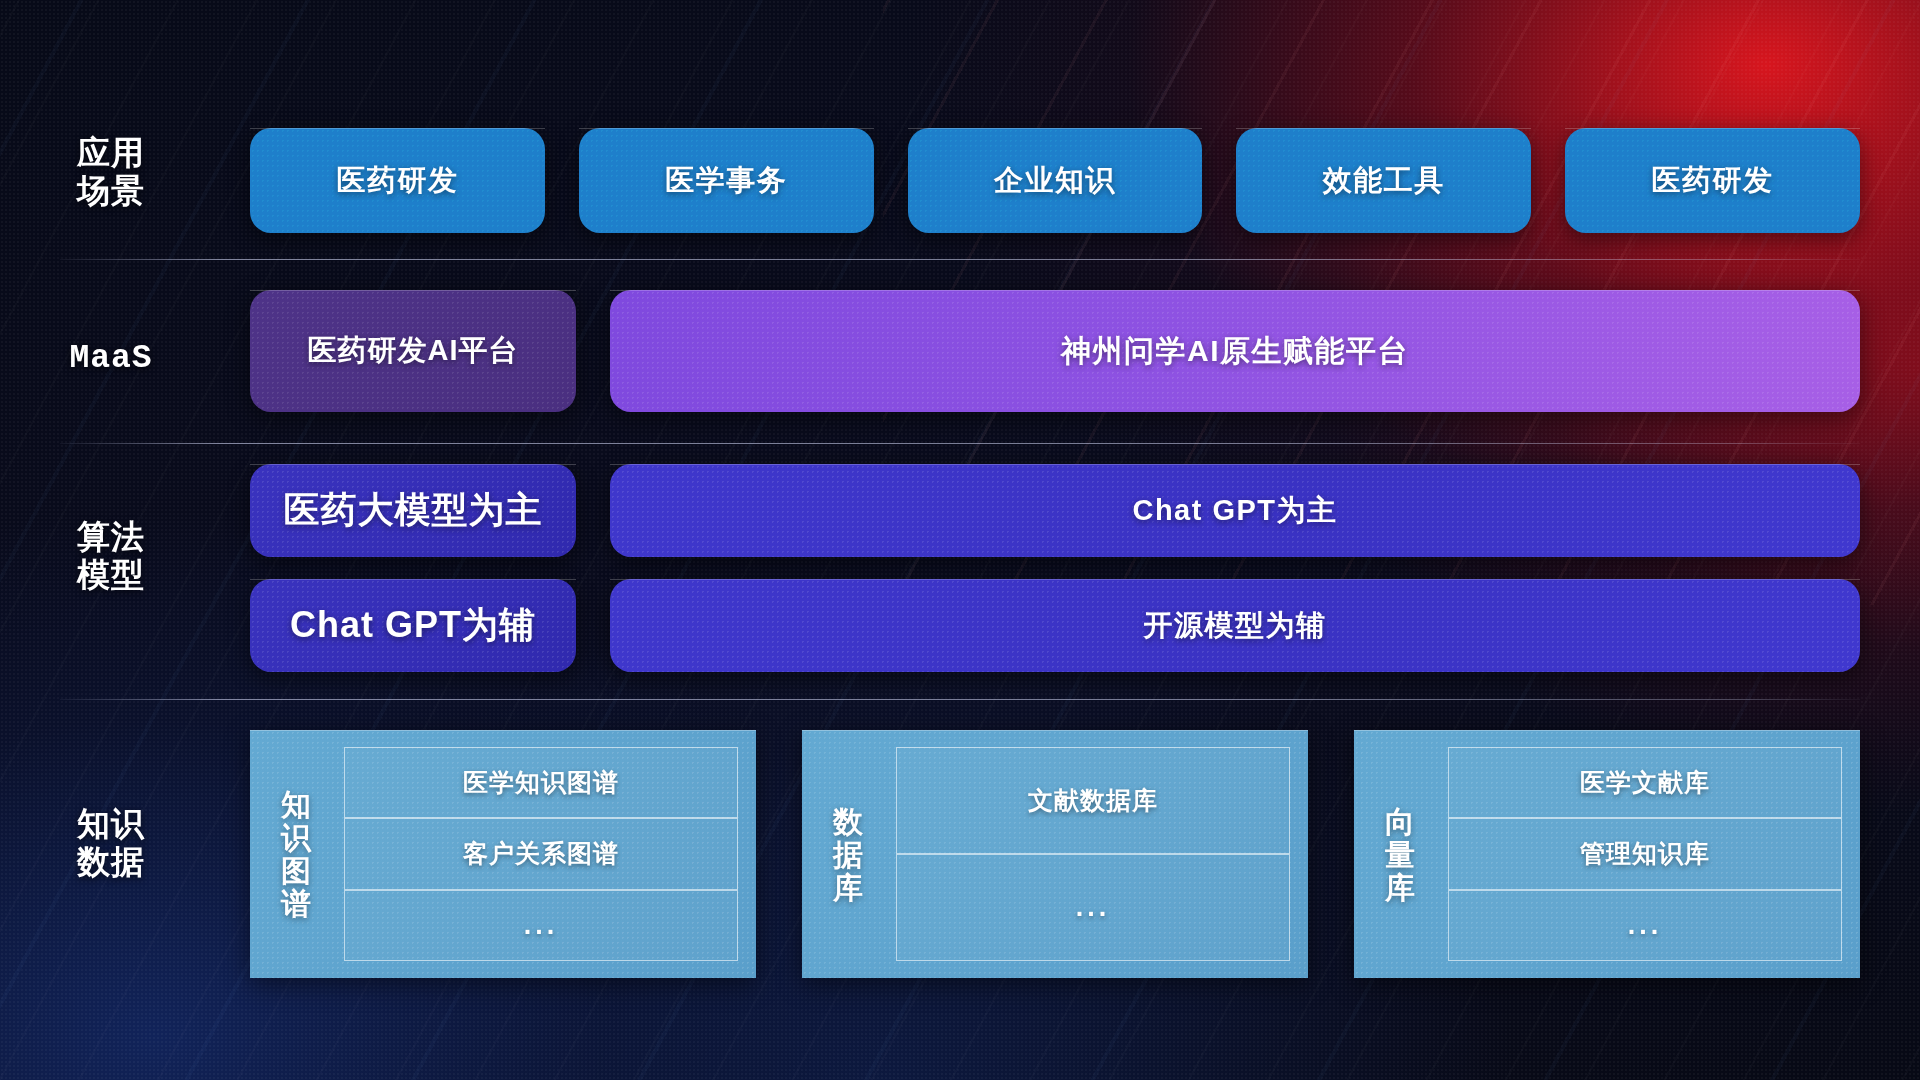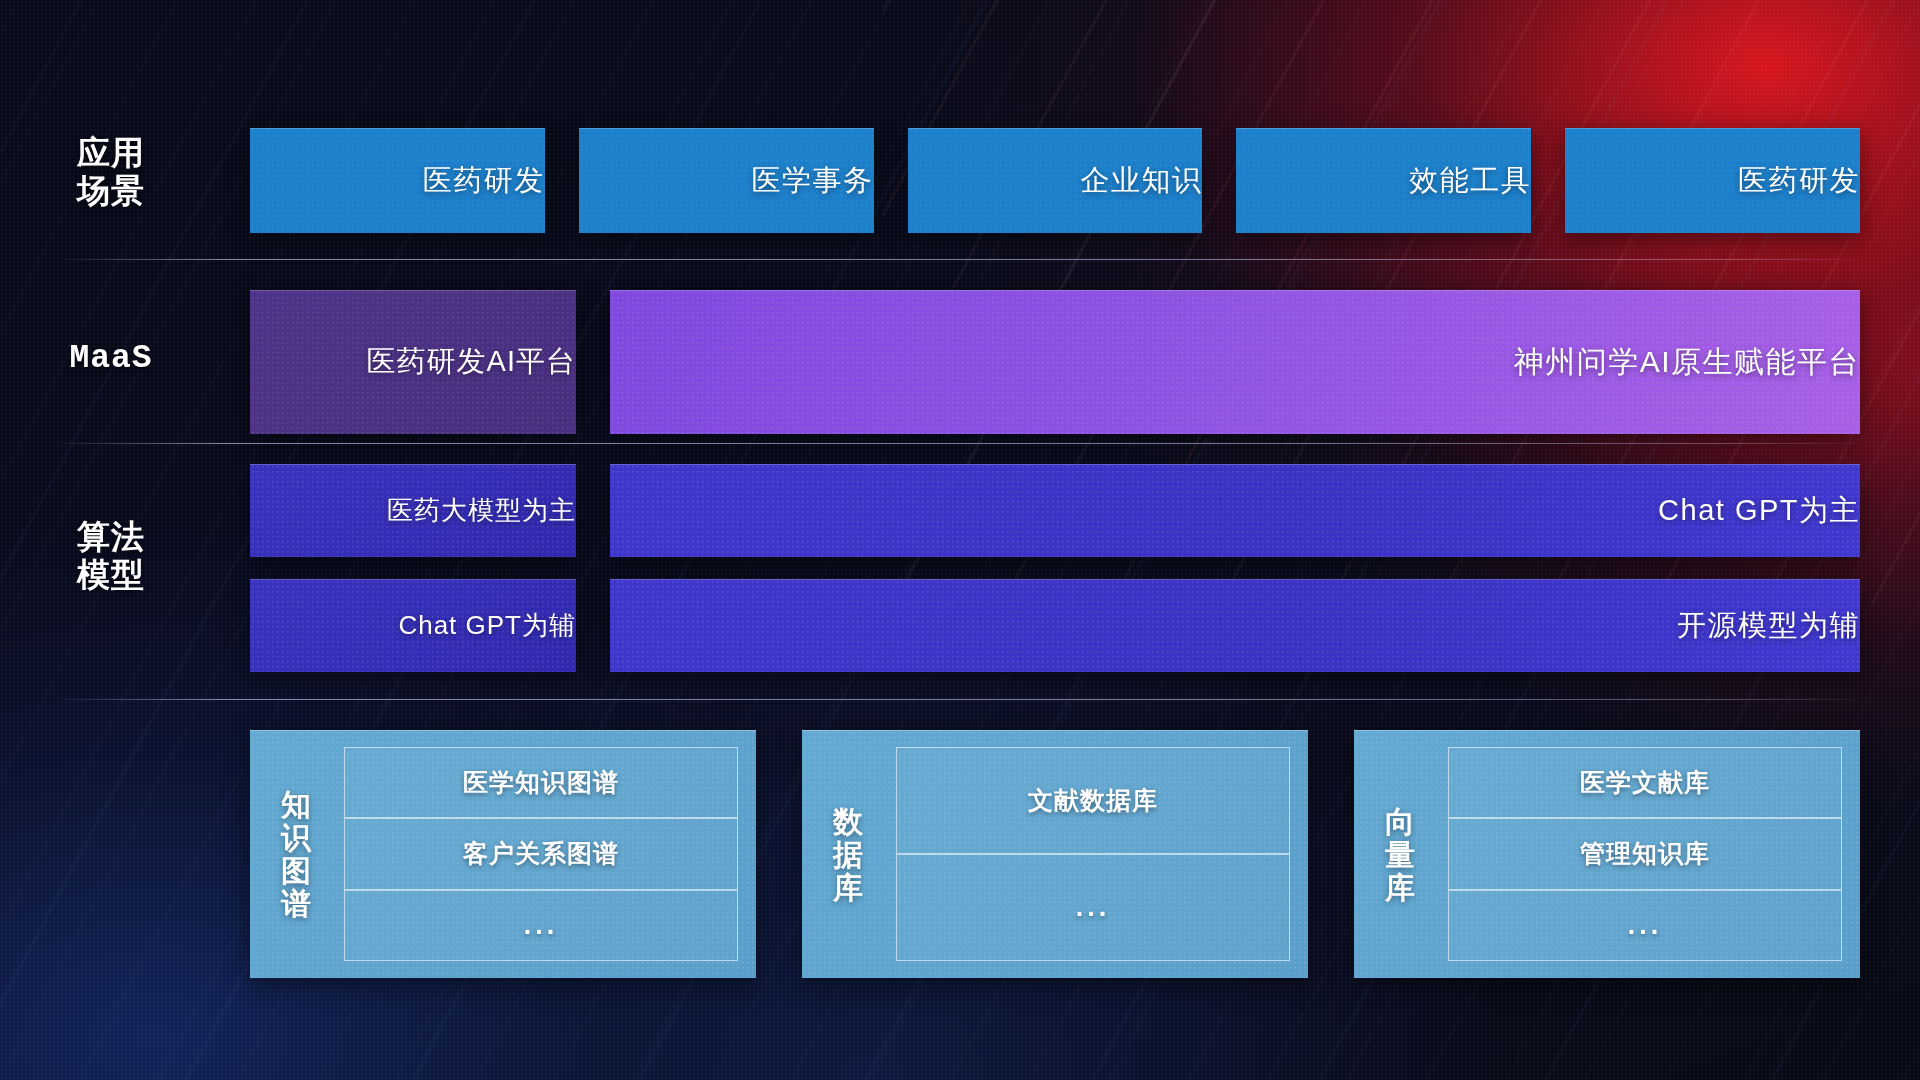--- a/index.html
+++ b/index.html
@@ -65,42 +65,43 @@
     text-shadow:0 2px 7px rgba(0,0,0,.65);
     white-space:pre-line;
   }
   .divider {
     position:absolute; left:60px; right:60px; height:1px;
     background:linear-gradient(90deg,rgba(200,205,235,.05) 0%,rgba(205,210,240,.62) 9%,rgba(210,215,245,.55) 65%,rgba(215,220,250,.30) 93%,rgba(200,205,235,.04) 100%);
   }
 
   
   .card {
-    position:relative; display:flex; align-items:center; justify-content:flex-end;
-    color:#fff; font-weight:normal; text-align:center;
+    position:relative; display:flex; align-items:center; justify-content:center;
+    color:#fff; font-weight:bold; text-align:center;
     text-shadow:0 2px 6px rgba(0,0,0,.45);
     background-image:radial-gradient(rgba(255,255,255,0.10) 1px, rgba(0,0,0,0) 1px);
     background-size:5px 5px;
+    border-radius:21px;
   }
   .card::after {
     content:""; position:absolute; inset:0; pointer-events:none;
     box-shadow:inset 0 1px 0 rgba(255,255,255,.22);
   }
 
   
   #row-app { display:flex; gap:34px; height:105px; }
   #row-app .card {
     flex:1; font-size:29px; letter-spacing:1.5px;
     background-color:#1e7fcb;
     background-blend-mode:overlay;
     box-shadow:0 6px 22px rgba(0,0,0,.45);
   }
 
   
-  #row-maas { display:flex; gap:34px; height:144px; }
+  #row-maas { display:flex; gap:34px; height:122px; }
   .maas-left {
     width:326px; font-size:29px; letter-spacing:1px;
     background-color:#4b3184;
     background-image:radial-gradient(rgba(255,255,255,0.09) 1px,rgba(0,0,0,0) 1px),
                      linear-gradient(135deg,#4e3388 0%,#4a2f80 100%);
     background-size:5px 5px, 100% 100%;
     box-shadow:0 6px 24px rgba(0,0,0,.45);
   }
   .maas-right {
     flex:1; font-size:30px; letter-spacing:1.5px;
@@ -108,21 +109,21 @@
     background-image:radial-gradient(rgba(255,255,255,0.10) 1px,rgba(0,0,0,0) 1px),
                      linear-gradient(100deg,#7f49de 0%,#8e52e2 45%,#a75fe6 100%);
     background-size:5px 5px, 100% 100%;
     box-shadow:0 6px 24px rgba(0,0,0,.45);
   }
 
   
   #row-algo { display:flex; flex-direction:column; gap:22px; }
   .algo-line { display:flex; gap:34px; height:93px; }
   .algo-left {
-    width:326px; font-size:26px; letter-spacing:1px;
+    width:326px; font-size:36px; letter-spacing:1px;
     background-color:#3730b8;
     background-image:radial-gradient(rgba(255,255,255,0.10) 1px,rgba(0,0,0,0) 1px),
                      linear-gradient(135deg,#3a33bf 0%,#3029ae 100%);
     background-size:5px 5px, 100% 100%;
     box-shadow:0 6px 22px rgba(0,0,0,.45);
   }
   .algo-right {
     flex:1; font-size:29px; letter-spacing:1.5px;
     background-color:#3d35c9;
     background-image:radial-gradient(rgba(255,255,255,0.10) 1px,rgba(0,0,0,0) 1px),
@@ -242,20 +243,22 @@
           </div>
         <div class="card algo-right">
             <span>开源模型为辅</span>
           </div>
       </div>
     </div>
   </div>
 
   <div class="divider" style="top:699px;"></div>
 
+  <div class="tier-label" style="top:805px;">知识
+数据</div>
 
   <div class="tier" style="top:730px;">
     <div id="row-know" style="margin-left:190px;">
 
       <div class="kpanel">
         <div class="kpanel-title">
             <span>知</span>
             <span>识</span>
             <span>图</span>
             <span>谱</span>

